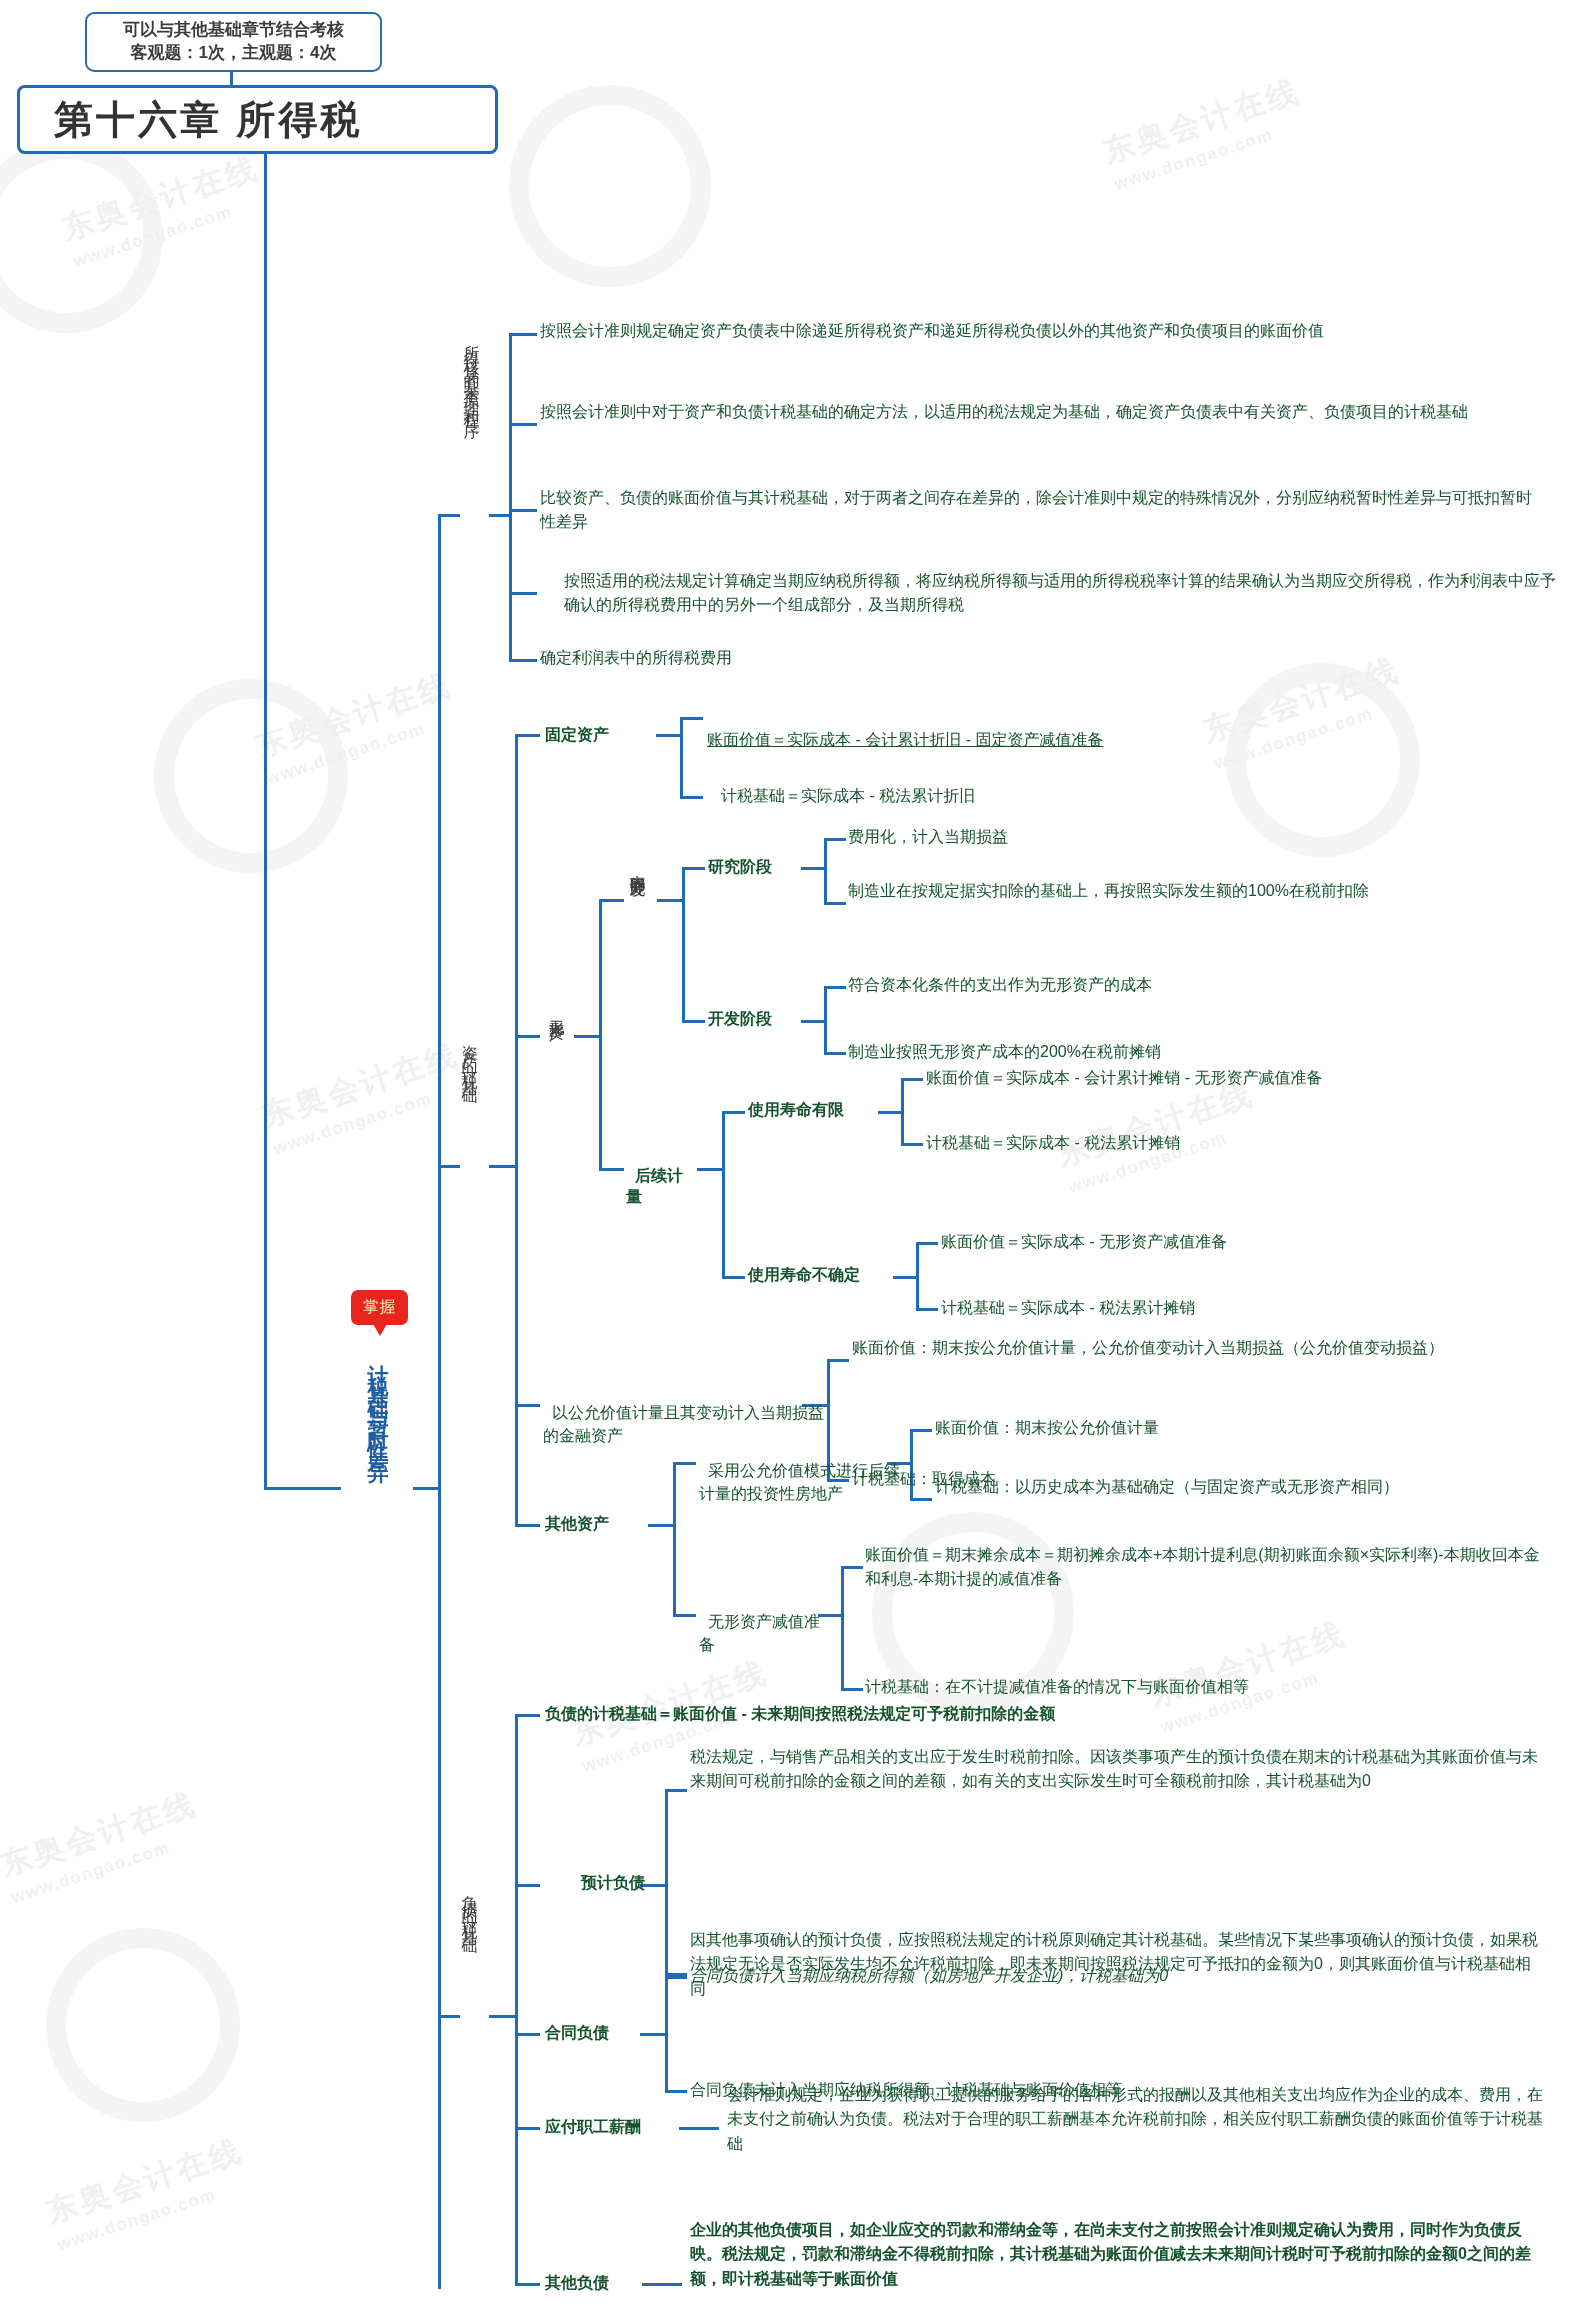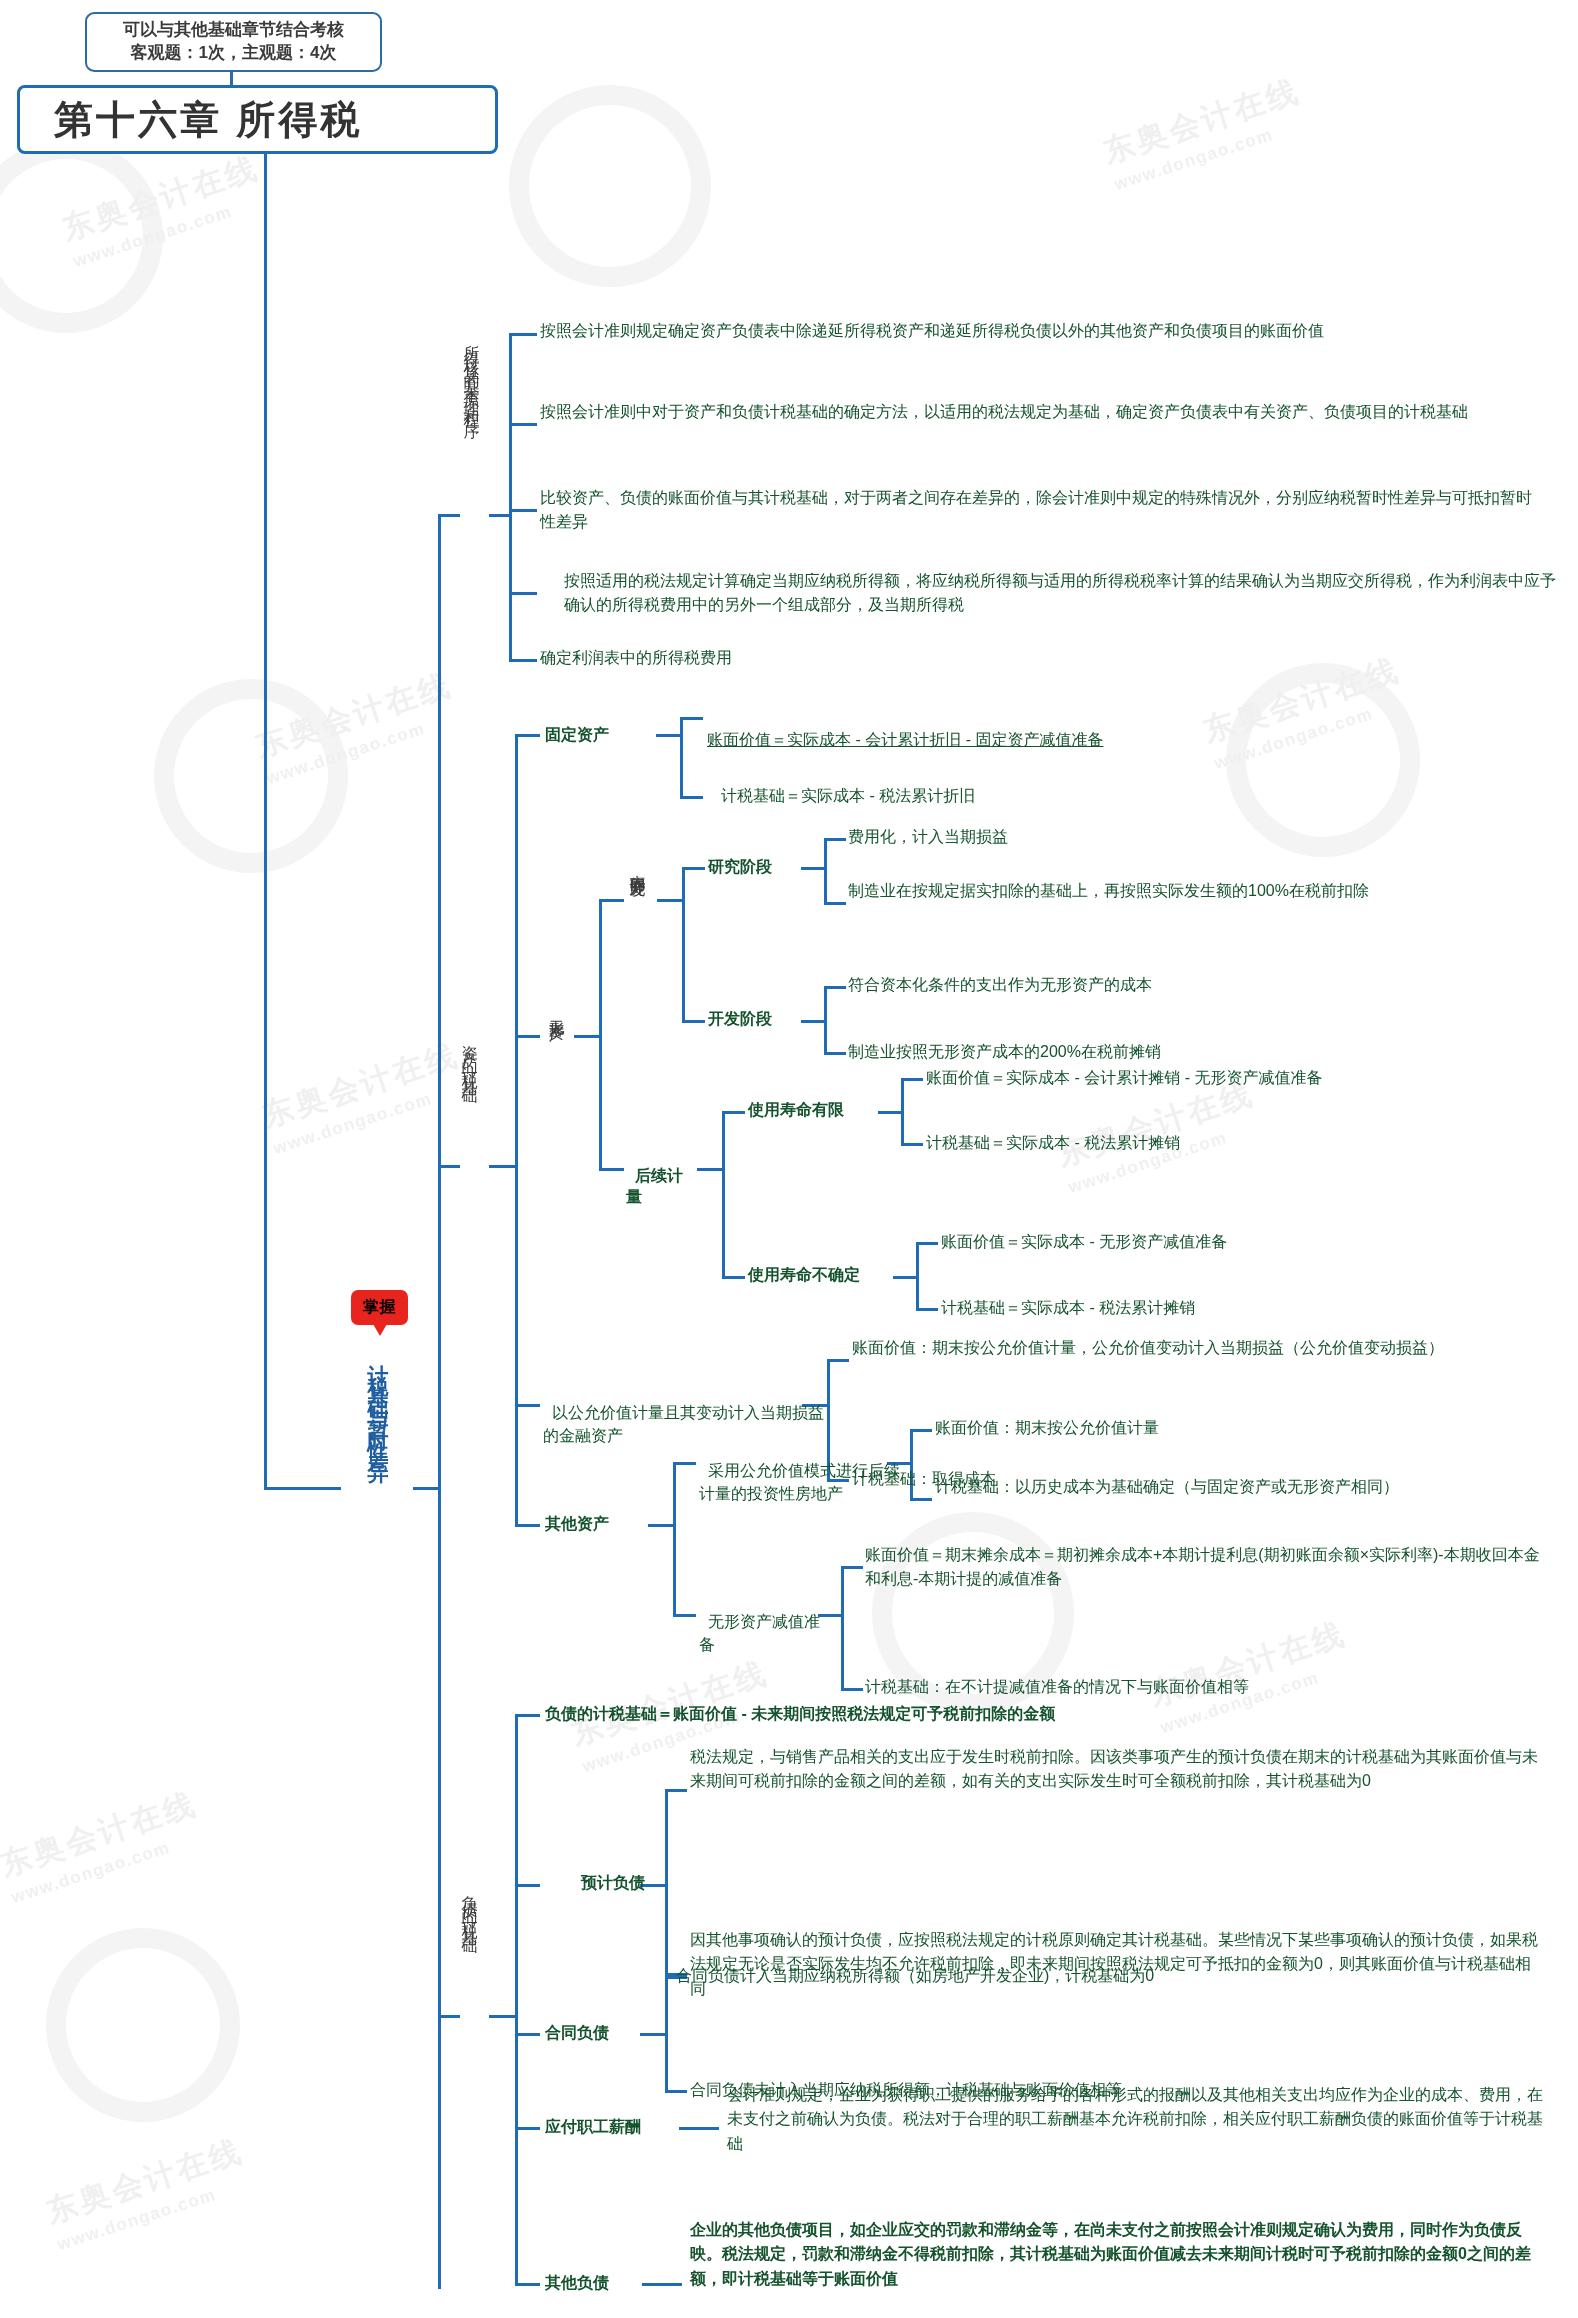--- a/index.html
+++ b/index.html
@@ -71,21 +71,21 @@
   .vtext.big{
     font-size:21px;letter-spacing:10.8px;font-weight:bold;color:#1f5fa0;
   }
 
   
   #badge{
     position:absolute;left:351px;top:1290px;width:57px;height:35px;
     background:#e8241e;border-radius:7px;z-index:6;
     display:flex;align-items:center;justify-content:center;
   }
-  #badge span{color:#000000;font-size:16px;font-weight:bold;letter-spacing:0.8px;}
+  #badge span{color:#fef9c3;font-size:16px;font-weight:normal;letter-spacing:0.8px;}
   #badge:after{
     content:"";position:absolute;left:50%;margin-left:-7px;top:34px;
     border-left:7px solid transparent;border-right:7px solid transparent;
     border-top:12.3px solid #e8241e;
   }
 </style>
 </head>
 <body>
 
 <div class="wm-ring" style="left:-31px;top:139px;width:154px;height:154px;"></div>
@@ -301,21 +301,21 @@
 <div class="hline" style="left:665px;top:1789px;width:21.6px;"></div>
 <div class="node" style="left:690px;top:1745px;width:855px;">税法规定，与销售产品相关的支出应于发生时税前扣除。因该类事项产生的预计负债在期末的计税基础为其账面价值与未来期间可税前扣除的金额之间的差额，如有关的支出实际发生时可全额税前扣除，其计税基础为0</div>
 <div class="hline" style="left:665px;top:1973px;width:21.6px;"></div>
 <div class="node" style="left:690px;top:1928px;width:855px;">因其他事项确认的预计负债，应按照税法规定的计税原则确定其计税基础。某些情况下某些事项确认的预计负债，如果税法规定无论是否实际发生均不允许税前扣除，即未来期间按照税法规定可予抵扣的金额为0，则其账面价值与计税基础相同</div>
 
 <div class="hline" style="left:515px;top:2033px;width:25px;"></div>
 <div class="node b" style="left:545px;top:2021px;width:100px;">合同负债</div>
 <div class="hline" style="left:640px;top:2033px;width:26px;"></div>
 <div class="vline" style="left:665px;top:1976px;height:116px;"></div>
 <div class="hline" style="left:665px;top:1976px;width:21.6px;"></div>
-<div class="node" style="left:676px;top:1964px;width:855px;">合同负债计入当期应纳税所得额（如房地产开发企业)，计税基础为0</div>
+<div class="node" style="left:690px;top:1964px;width:855px;font-style:italic;">合同负债计入当期应纳税所得额（如房地产开发企业)，计税基础为0</div>
 <div class="hline" style="left:665px;top:2090px;width:21.6px;"></div>
 <div class="node" style="left:690px;top:2078px;width:855px;">合同负债未计入当期应纳税所得额，计税基础与账面价值相等</div>
 
 <div class="hline" style="left:515px;top:2127px;width:25px;"></div>
 <div class="node b" style="left:545px;top:2115px;width:139px;">应付职工薪酬</div>
 <div class="hline" style="left:679px;top:2127px;width:40px;"></div>
 <div class="node" style="left:727px;top:2083px;width:818px;">会计准则规定，企业为获得职工提供的服务给予的各种形式的报酬以及其他相关支出均应作为企业的成本、费用，在未支付之前确认为负债。税法对于合理的职工薪酬基本允许税前扣除，相关应付职工薪酬负债的账面价值等于计税基础</div>
 
 <div class="hline" style="left:515px;top:2283px;width:25px;"></div>
 <div class="node b" style="left:545px;top:2271px;width:100px;">其他负债</div>

